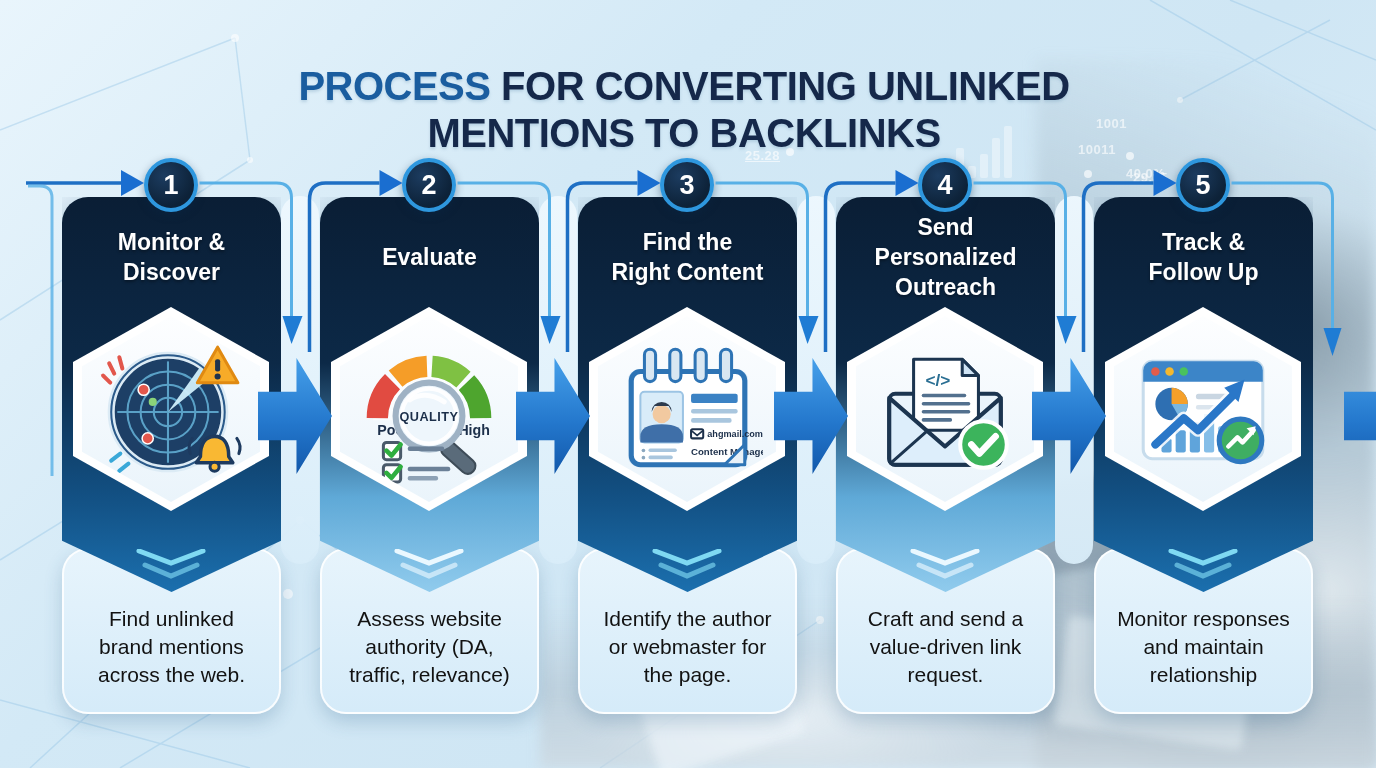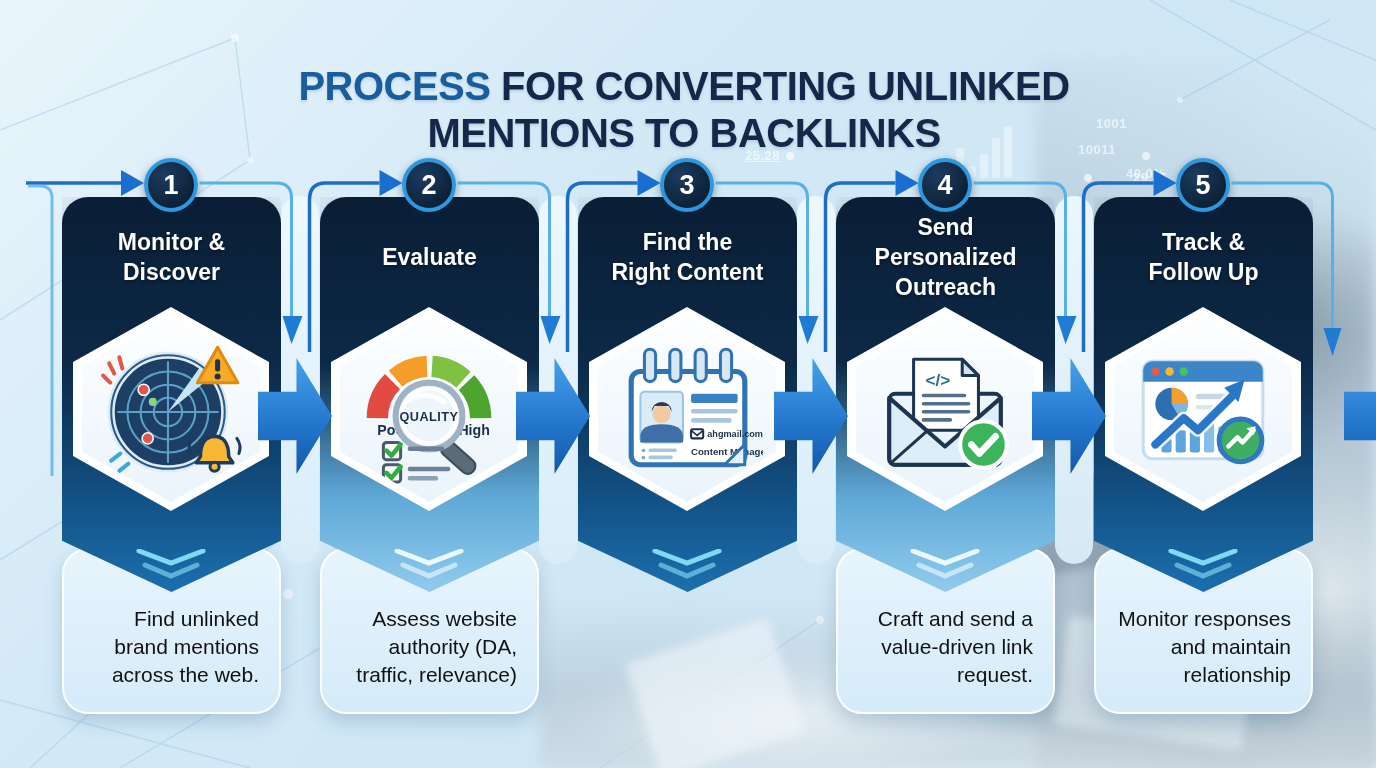--- a/index.html
+++ b/index.html
@@ -15,21 +15,21 @@
       radial-gradient(220px 180px at 75% 38%, rgba(90,110,125,.55), rgba(90,110,125,0) 70%),
       radial-gradient(260px 200px at 85% 75%, rgba(235,242,246,.8), rgba(235,242,246,0) 70%),
       radial-gradient(200px 160px at 55% 88%, rgba(120,145,160,.5), rgba(120,145,160,0) 70%),
       linear-gradient(200deg, rgba(200,215,225,0) 6%, rgba(165,185,198,.55) 40%, rgba(130,150,165,.55) 66%, rgba(185,198,206,.7) 100%);}
   .photo-bottom{position:absolute;left:540px;bottom:0;width:836px;height:170px;filter:blur(6px);
     background:
       radial-gradient(300px 90px at 30% 70%, rgba(240,246,250,.75), rgba(240,246,250,0) 75%),
       radial-gradient(260px 80px at 70% 55%, rgba(150,170,185,.5), rgba(150,170,185,0) 75%),
       linear-gradient(180deg, rgba(190,205,216,0) 0%, rgba(176,192,204,.55) 55%, rgba(205,216,224,.75) 100%);}
   .paper{position:absolute;filter:blur(4px);border-radius:6px;}
-  .stat{position:absolute;color:rgba(255,255,255,.62);font-size:13px;font-weight:700;letter-spacing:.5px;display:flex;align-items:center;gap:6px;}
+  .stat{position:absolute;color:rgba(255,255,255,.62);font-size:13px;font-weight:700;letter-spacing:.5px;display:flex;align-items:flex-start;gap:6px;}
   .stat .dot{width:8px;height:8px;border-radius:50%;background:rgba(255,255,255,.65);display:inline-block;}
   .bgbars{position:absolute;left:944px;top:126px;display:flex;align-items:flex-end;gap:4px;height:52px;opacity:.4;}
   .bgbars div{width:8px;background:#ffffff;border-radius:2px;}
 
   
   .main-title{position:absolute;left:264px;top:36px;width:840px;text-align:center;
     font-size:40px;line-height:1.17;font-weight:700;letter-spacing:-.5px;color:#15284a;
     text-shadow:0 2px 3px rgba(120,160,190,.35);}
   .main-title .hl{color:#1a5d9f;}
 
@@ -37,21 +37,21 @@
   .gapband{position:absolute;top:196px;width:38px;height:368px;border-radius:19px;
     background:linear-gradient(180deg,#eef8fe,#d9edf9);opacity:.95;}
 
   
   .card{position:absolute;top:197px;width:219px;height:517px;}
   .desc-box{position:absolute;top:351px;left:0;width:219px;height:166px;border-radius:26px;
     background:linear-gradient(180deg,#e7f4fc 0%,#d5ebf9 100%);
     border:2px solid rgba(255,255,255,.85);
     box-shadow:0 8px 18px rgba(40,90,130,.22);
     display:flex;align-items:center;justify-content:center;padding:46px 20px 14px 20px;}
-  .desc{font-size:21px;line-height:1.33;color:#121212;text-align:right;font-weight:500;}
+  .desc{font-size:21px;line-height:1.33;color:#121212;text-align:center;font-weight:500;}
   .head{position:absolute;top:0;left:0;width:219px;height:395px;border-radius:26px;
     clip-path:polygon(0 0,100% 0,100% 87%,50% 100%,0 87%);
     filter:drop-shadow(0 10px 16px rgba(15,55,95,.35));}
   .head-dark{background:linear-gradient(180deg,#0a1e35 0%,#0c2947 42%,#124e80 74%,#1b6fae 100%);}
   .head-light{background:linear-gradient(180deg,#0a1e35 0%,#0c2947 42%,#5fa9d7 76%,#90cbed 100%);}
   .titlebox{position:absolute;top:12px;left:8px;width:203px;height:98px;
     display:flex;flex-direction:column;align-items:center;justify-content:center;}
   .titlebox div{color:#ffffff;font-size:23px;font-weight:700;line-height:1.3;text-align:center;
     text-shadow:0 2px 3px rgba(0,0,0,.35);}
   .hex{position:absolute;top:110px;left:11px;width:196px;height:204px;background:#ffffff;
@@ -248,20 +248,23 @@
     <svg class="chev" width="76" height="32" viewBox="0 0 76 32">
       <path d="M6 2 L38 14 L70 2" fill="none" stroke="#eaf8ff" stroke-width="5" stroke-linecap="round"></path>
       <path d="M12 16 L38 27 L64 16" fill="none" stroke="#eaf8ff" stroke-width="5" stroke-linecap="round" opacity="0.65"></path>
     </svg>
     <div class="badge">
         <span>2</span>
       </div>
   </div>
 
   <div class="card" style="left:578px;">
+    <div class="desc-box">
+        <div class="desc">Identify the author or webmaster for the page.</div>
+      </div>
     <div class="head head-dark"></div>
     <div class="titlebox">
       <div>Find the</div>
       <div>Right Content</div>
       <div></div>
     </div>
     <div class="hex">
         <div class="hex-in">
       <svg width="152" height="152" viewBox="0 0 150 150">
         <rect x="17" y="36" width="118" height="96" rx="10" fill="#cfe3f4"></rect>

